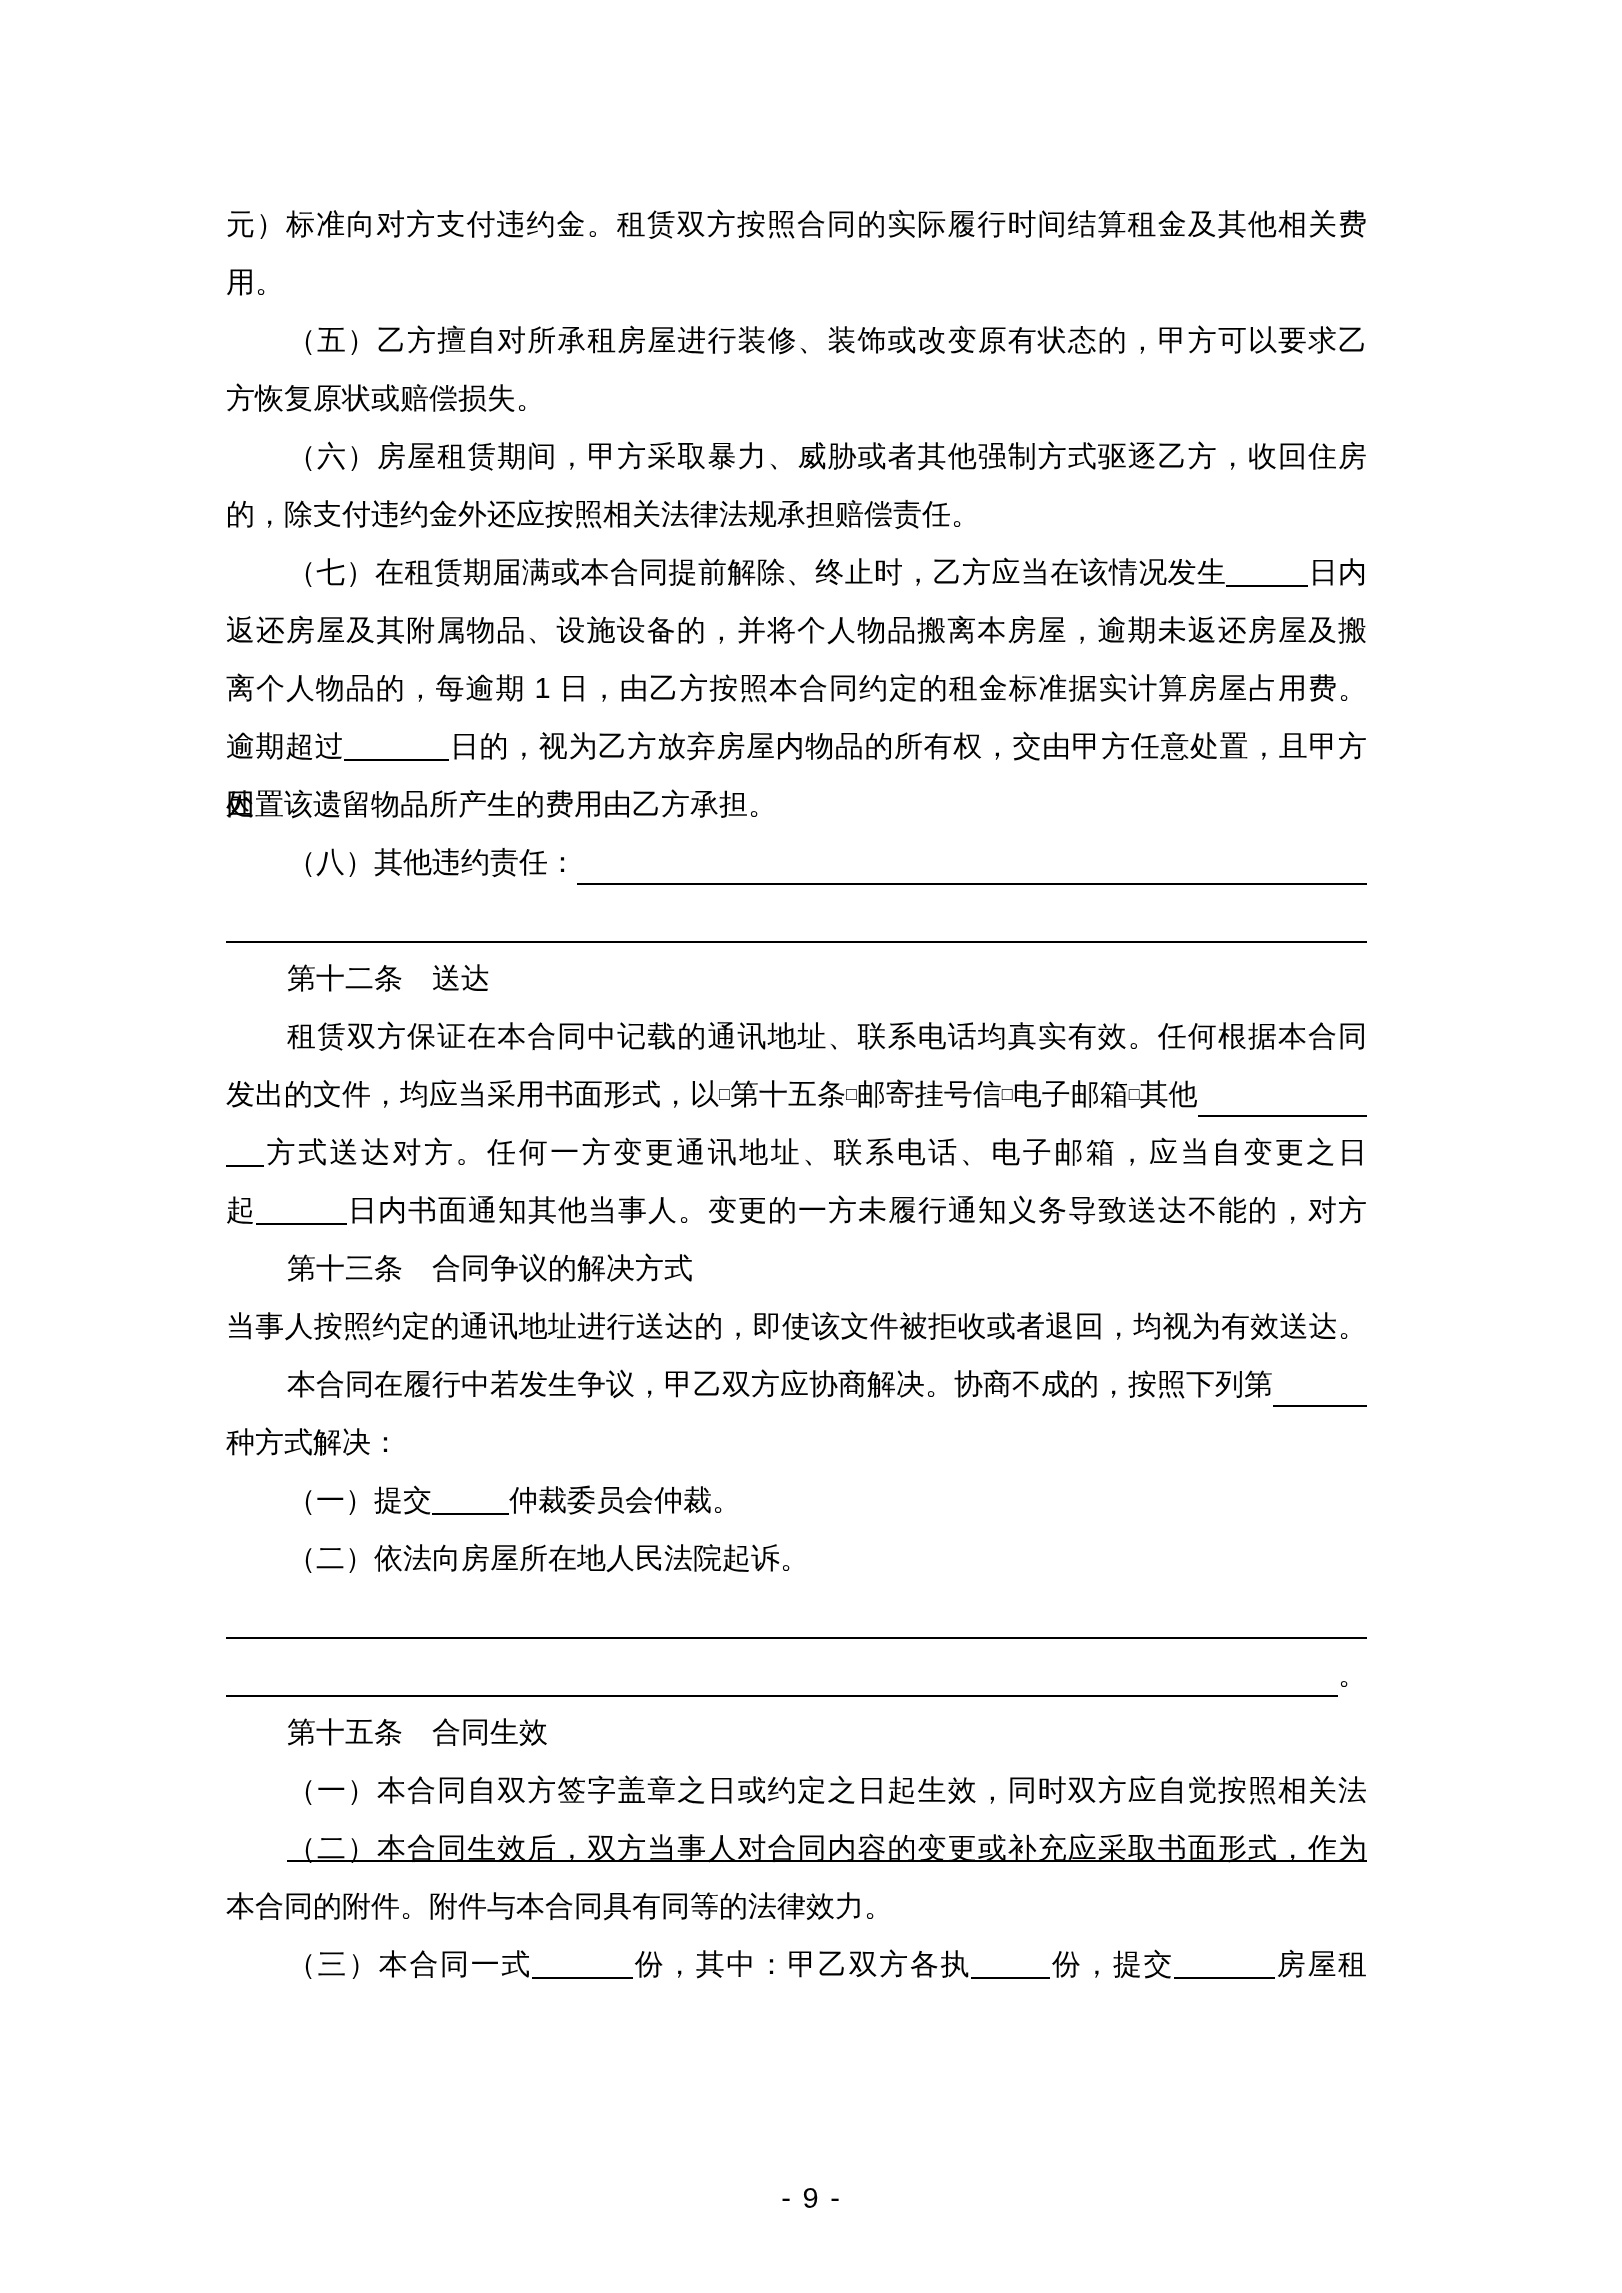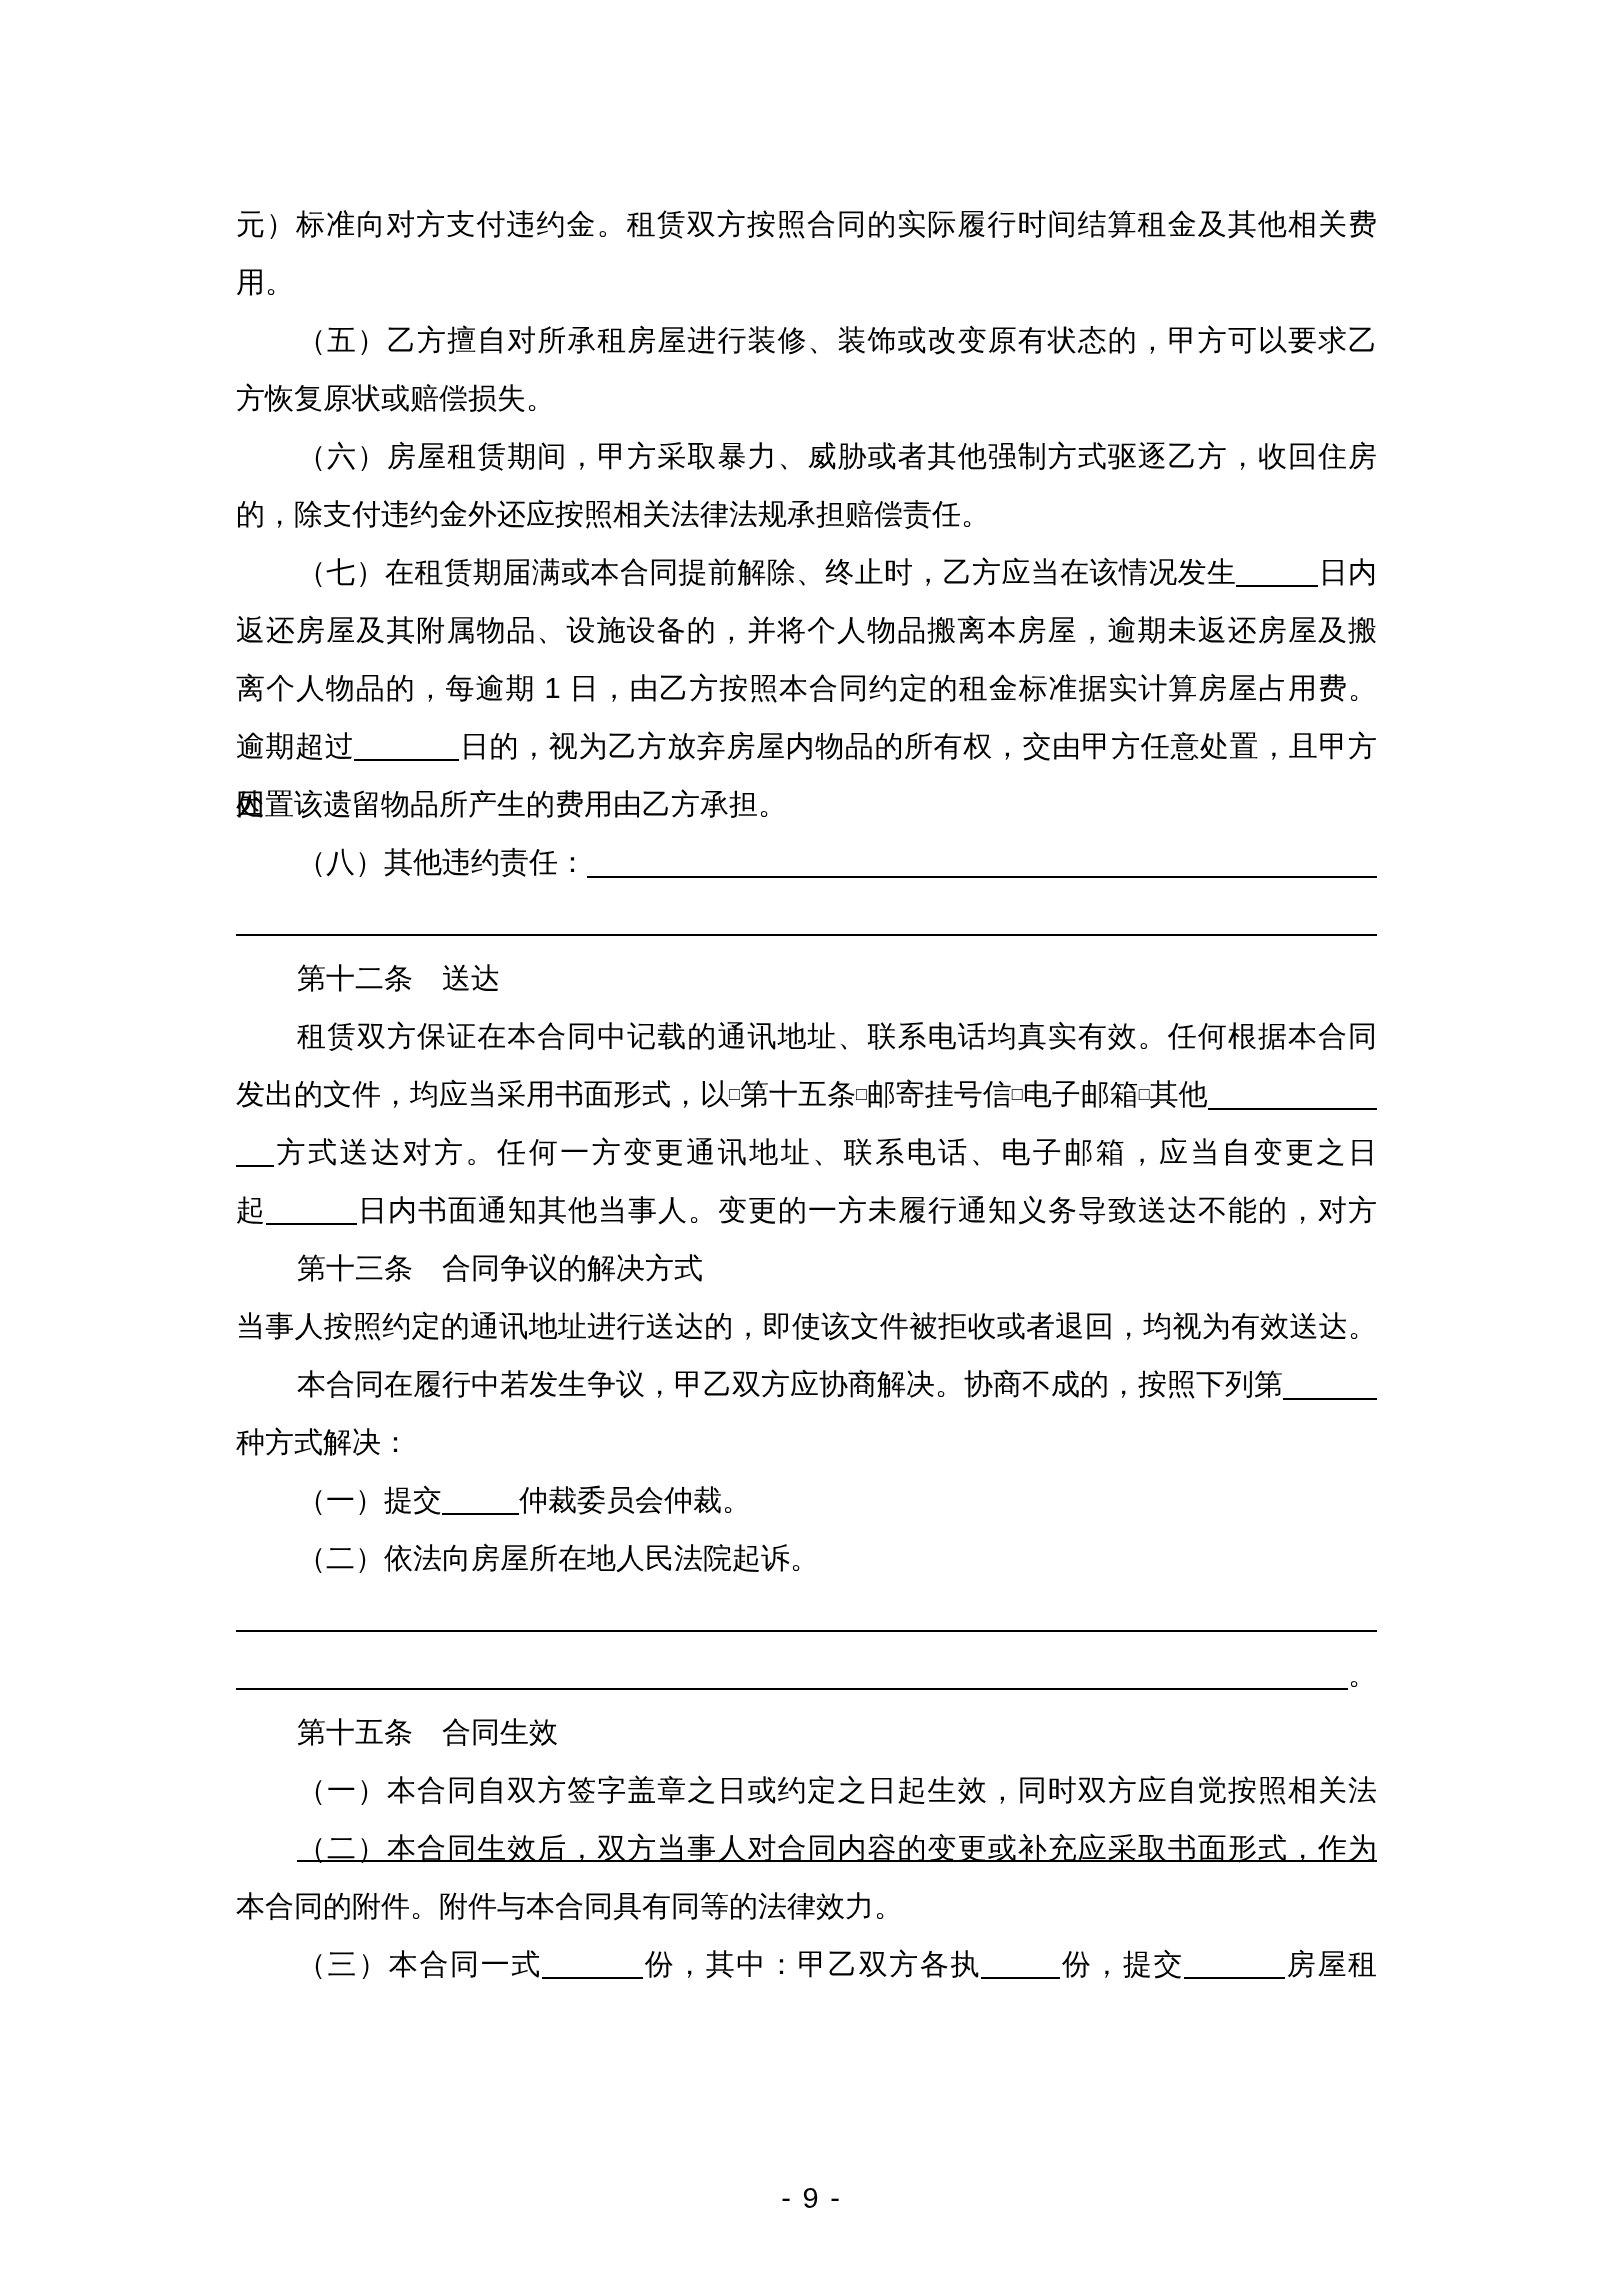--- a/index.html
+++ b/index.html
@@ -11,38 +11,38 @@
     position: relative;
     width: 1623px;
     height: 2294px;
     background: #ffffff;
     overflow: hidden;
     font-family: "Liberation Sans", "DejaVu Sans", sans-serif;
     color: #000000;
   }
   .doc {
     position: absolute;
-    left: 236px;
+    left: 226px;
     top: 195px;
     width: 1141px;
   }
   .line {
     height: 58px;
     line-height: 58px;
     font-size: 29px;
     white-space: nowrap;
   }
   .line.j {
     white-space: normal;
     text-align: justify;
     text-align-last: justify;
   }
   .line.flexline {
     display: flex;
-    align-items: flex-start;
+    align-items: center;
   }
   .line.flexline span { flex: 0 0 auto; }
   
   .blank {
     display: inline-block;
     height: 0;
     border-bottom: 2.7px solid #000;
     margin-bottom: -4.5px;
   }
   

